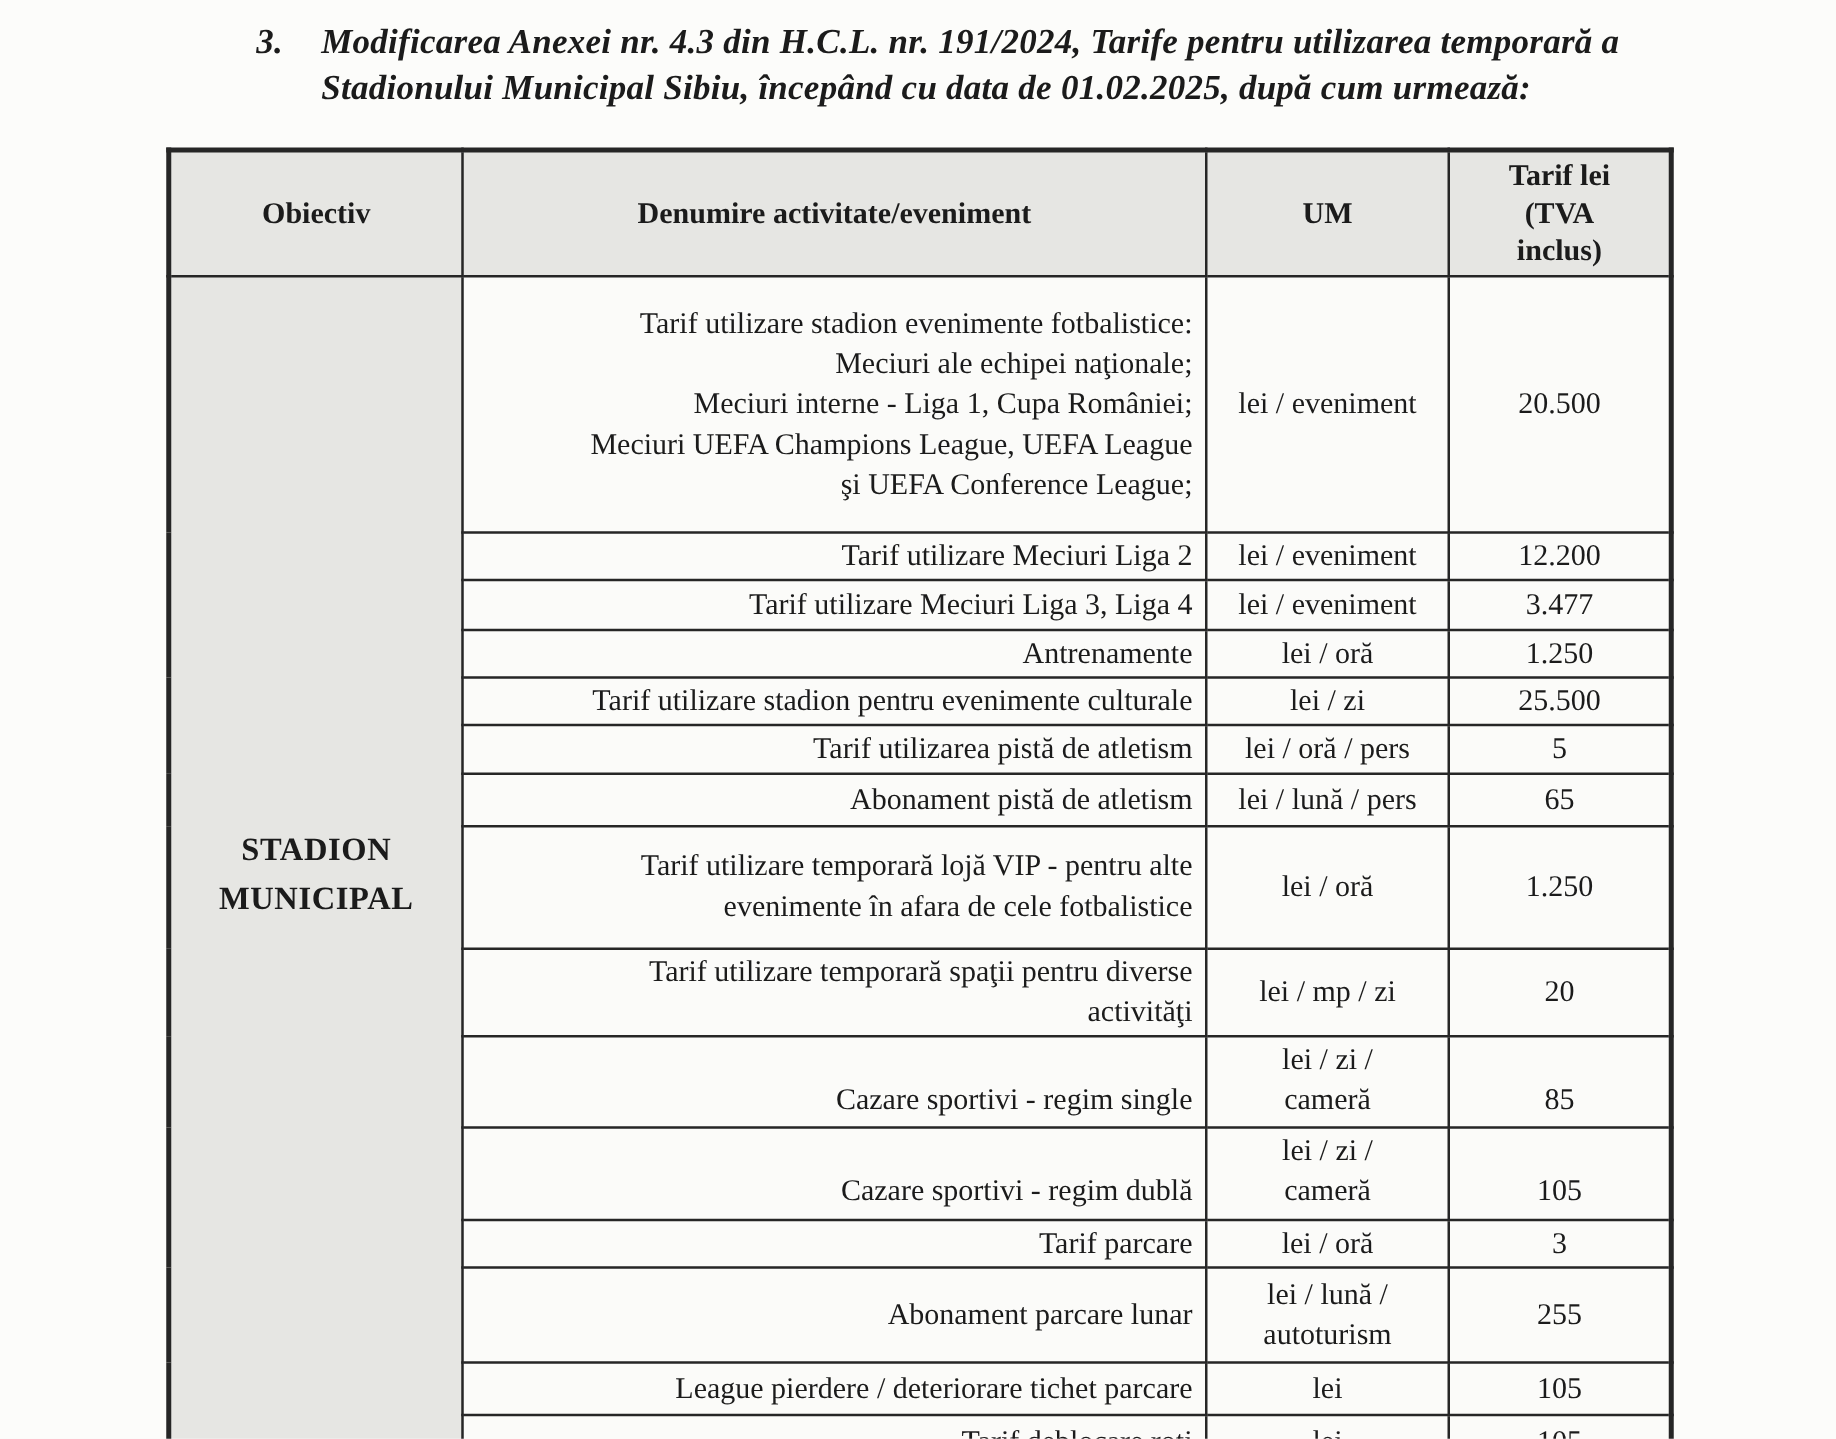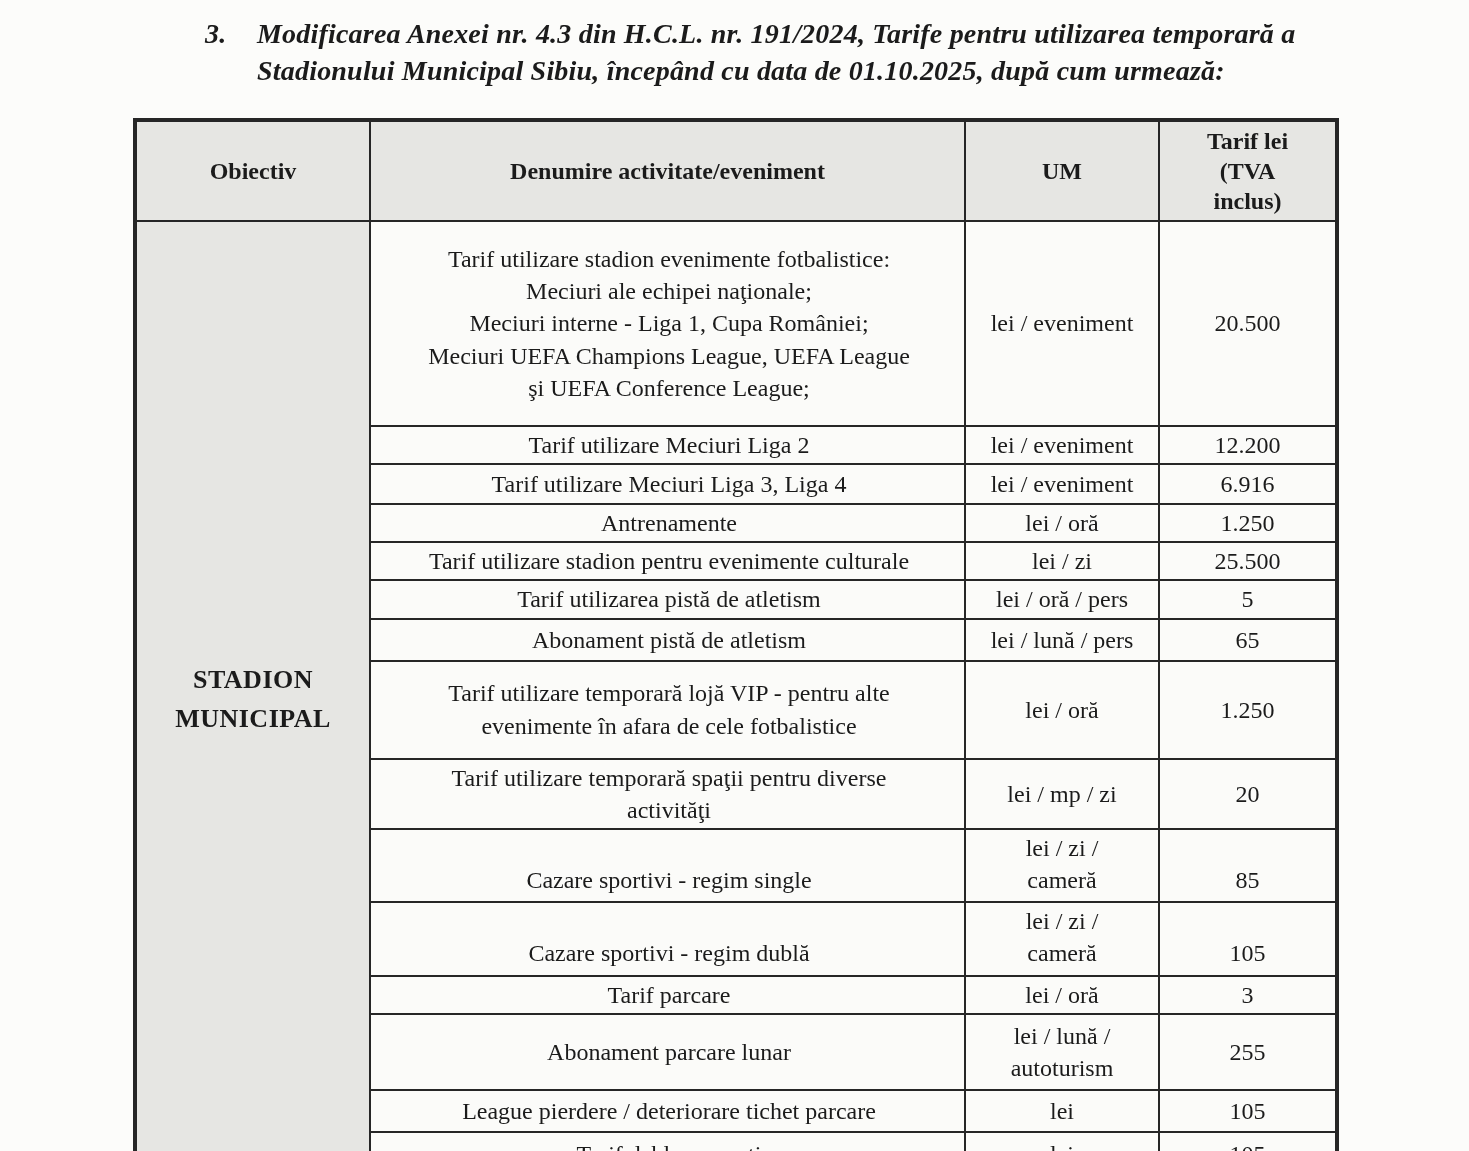--- a/index.html
+++ b/index.html
@@ -53,21 +53,21 @@
     white-space: pre-line;
     line-height: 1.25;
     padding: 4px 6px;
   }
   td {
     vertical-align: middle;
     white-space: pre-line;
     line-height: 1.34;
     padding: 2px 8px;
   }
-  td.activity { text-align: center; padding-left: 13px; padding-right: 10px; font-family: Liberation Serif, serif; }
+  td.activity { text-align: right; padding-left: 13px; padding-right: 10px; font-family: Liberation Serif, serif; }
   td.um, td.value { text-align: center; }
   td.objective {
     background: var(--header-bg, #e6e6e3);
     text-align: center;
     font-weight: bold;
     font-size: 26px;
     letter-spacing: 0.5px;
     line-height: 1.5;
   }
 
@@ -102,21 +102,21 @@
     pointer-events: none;
   }
 </style>
 </head>
 <body style="background: rgb(252, 252, 250);">
 
 <div class="page">
 
   <div class="heading">
     <div class="num">3.</div>
-    <div class="txt">Modificarea Anexei nr. 4.3 din H.C.L. nr. 191/2024, Tarife pentru utilizarea temporară a Stadionului Municipal Sibiu, începând cu data de 01.10.2025, după cum urmează:</div>
+    <div class="txt">Modificarea Anexei nr. 4.3 din H.C.L. nr. 191/2024, Tarife pentru utilizarea temporară a Stadionului Municipal Sibiu, începând cu data de 01.02.2025, după cum urmează:</div>
   </div>
 
   <span class="artifact" style="left:263px; top:118px;">▴</span>
   <span class="artifact" style="left:263px; top:388px;">▴</span>
   <span class="artifact" style="left:274px; top:910px;">▴</span>
 
   <table class="tariffs">
     <colgroup>
       <col style="width:235px">
         <col style="width:595px">
@@ -146,21 +146,21 @@
         <td class="value">20.500</td>
       </tr>
       <tr class="r2">
         <td class="activity">Tarif utilizare Meciuri Liga 2</td>
         <td class="um">lei / eveniment</td>
         <td class="value">12.200</td>
       </tr>
       <tr class="r3">
         <td class="activity">Tarif utilizare Meciuri Liga 3, Liga 4</td>
         <td class="um">lei / eveniment</td>
-        <td class="value">6.916</td>
+        <td class="value">3.477</td>
       </tr>
       <tr class="r4">
         <td class="activity">Antrenamente</td>
         <td class="um">lei / oră</td>
         <td class="value">1.250</td>
       </tr>
       <tr class="r5">
         <td class="activity">Tarif utilizare stadion pentru evenimente culturale</td>
         <td class="um">lei / zi</td>
         <td class="value">25.500</td>

